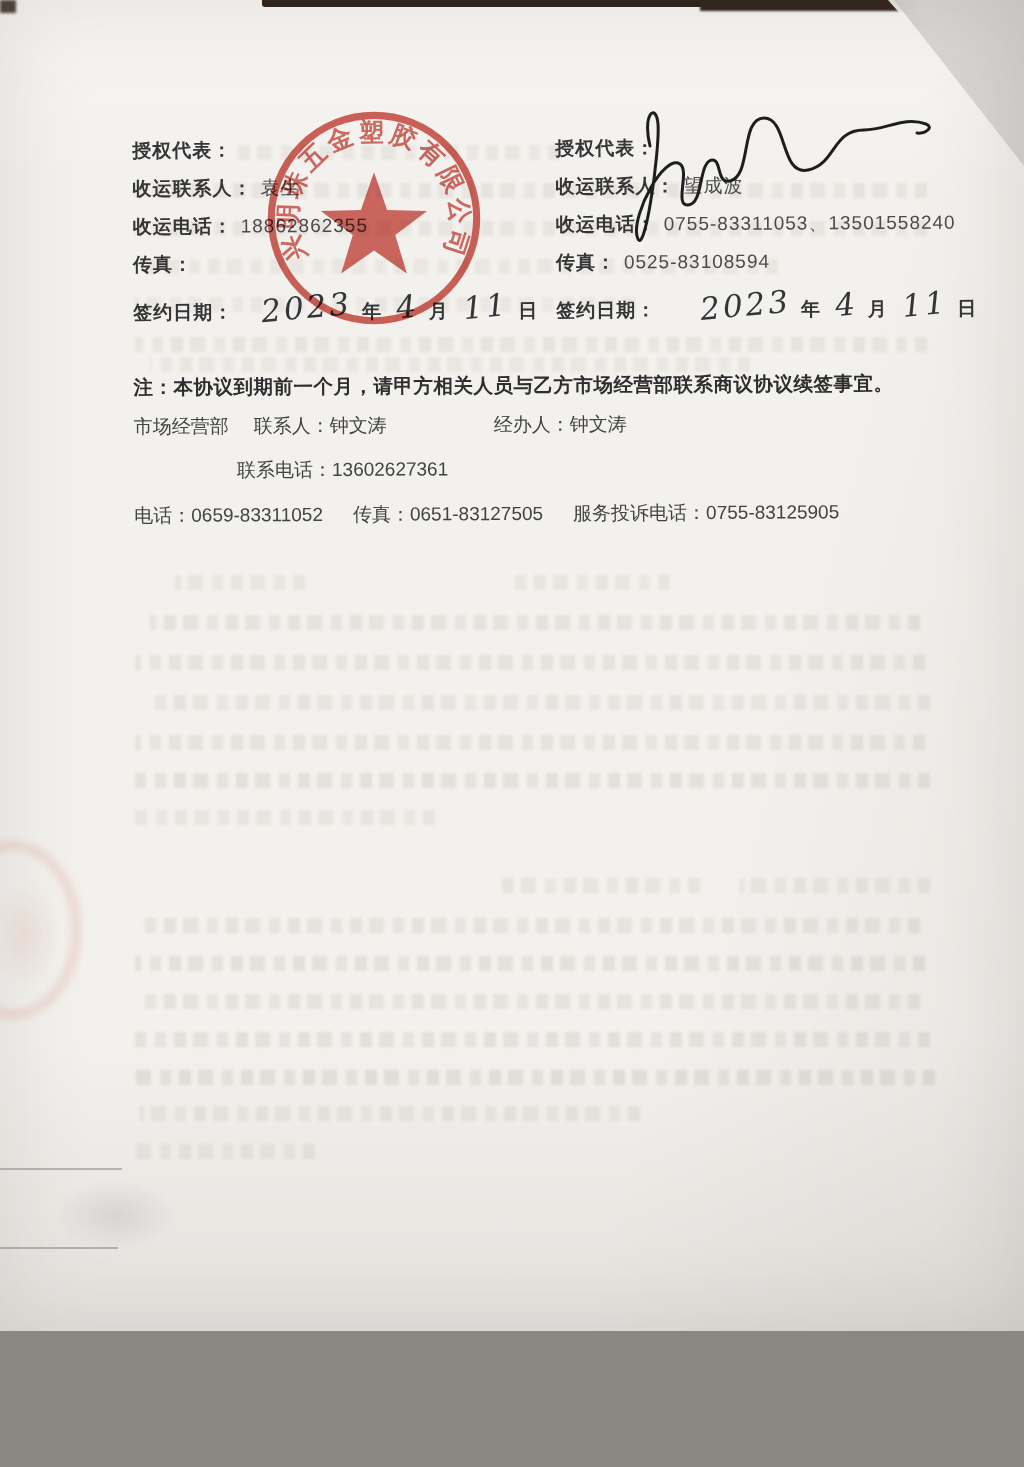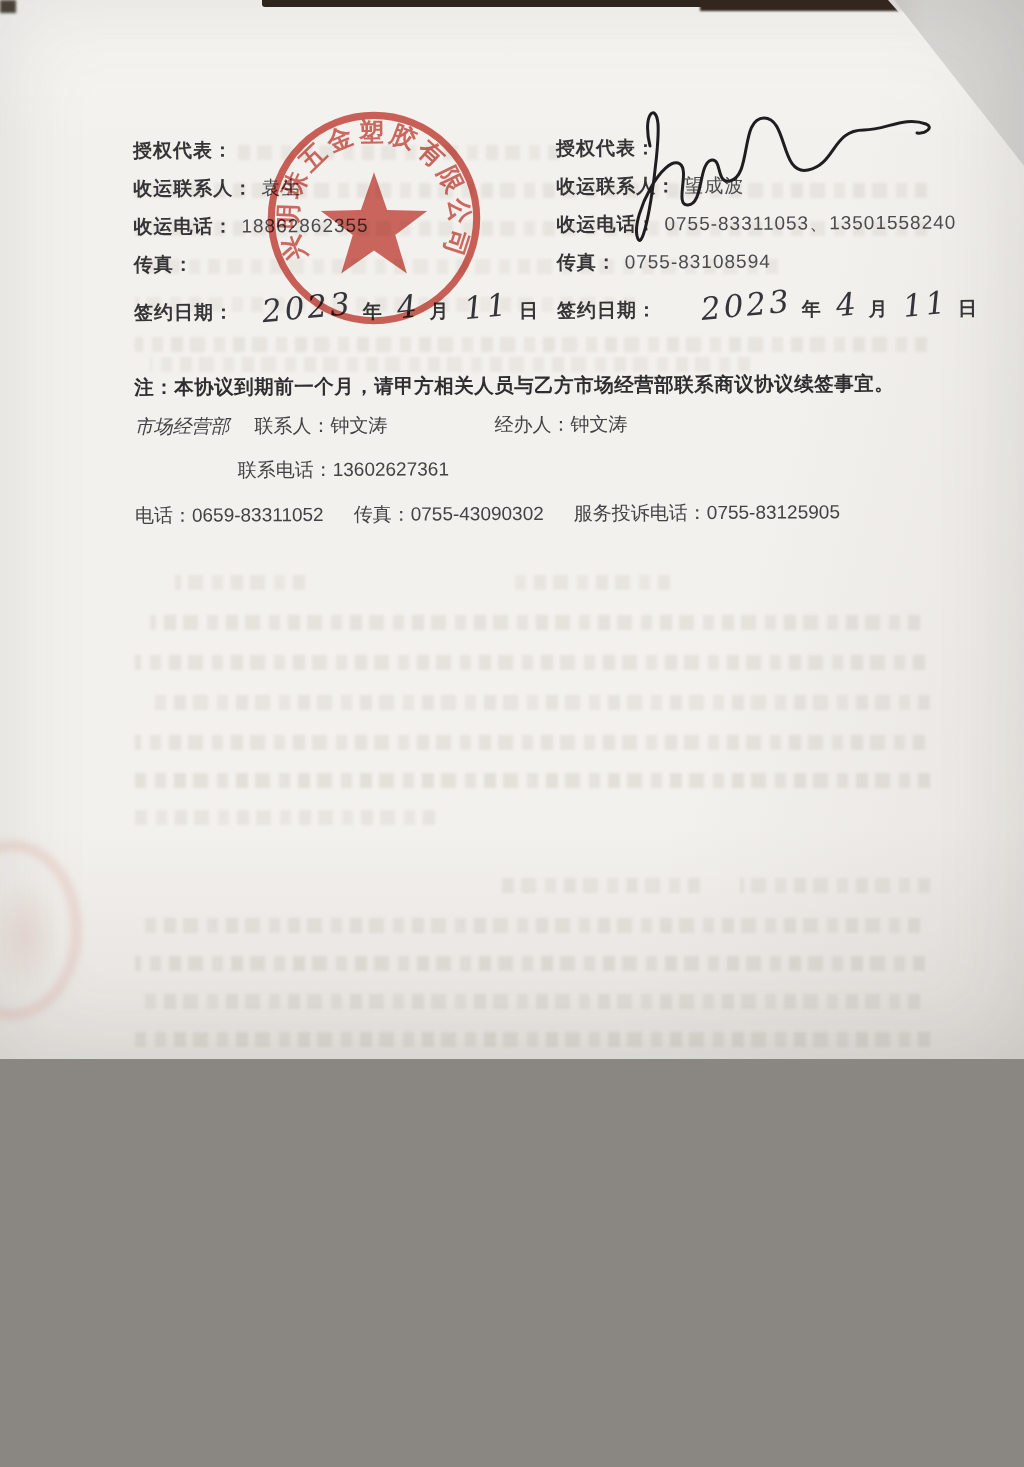--- a/index.html
+++ b/index.html
@@ -1,20 +1,20 @@
 <!DOCTYPE html>
 <html><head>
 <meta charset="utf-8">
 <style>
   * { margin:0; padding:0; box-sizing:border-box; }
   html,body { width:1024px; height:1467px; }
   body { font-family:"Liberation Sans", sans-serif; background:#8a8783; }
 
   .photo {
-    position:relative; width:1024px; height:1059px; overflow:hidden;
+    position:relative; width:1024px; height:1331px; overflow:hidden;
     background:
       linear-gradient(to bottom, rgba(255,255,255,.30), rgba(0,0,0,0) 14%, rgba(0,0,0,0) 78%, rgba(118,112,106,.12)),
       linear-gradient(105deg, rgba(0,0,0,0) 68%, rgba(112,107,101,.09)),
       #f3f1ed;
   }
   .vignette { position:absolute; inset:0; pointer-events:none;
     box-shadow: inset 0 0 90px rgba(95,90,84,.14); }
 
   
   .top-strip { position:absolute; top:0; left:262px; width:648px; height:7px;
@@ -64,21 +64,21 @@
     font-size:31px; color:#34353b; letter-spacing:3px; transform:rotate(-5deg);
     display:inline-block; }
   .date-row .hw { margin:0 10px 0 14px; }
   .date-row .hw.year { margin-left:28px; }
   .right .date-row .hw.year { margin-left:44px; }
 
   .note { position:absolute; left:135px; top:372px; width:800px;
     font-size:19.5px; font-weight:700; color:#2e2e30; letter-spacing:.5px; }
   .dept { position:absolute; left:135px; top:412px; width:800px; font-size:19px; color:#434346; }
   .dept-row1 { display:flex; }
-  .dept-row1 .seg1 { width:120px;font-style:italic; }
+  .dept-row1 .seg1 { width:120px; }
   .dept-row1 .seg2 { width:240px; }
   .dept-row2 { margin-top:18px; padding-left:103px; }
   .dept-row3 { margin-top:19px; display:flex; }
   .dept-row3 .seg { margin-right:30px; }
 
   .page-number { position:absolute; left:0; top:1366px; width:1040px; text-align:center;
     font-size:15px; color:#5a5a5c; letter-spacing:1px; }
 
   
   .signature { position:absolute; left:612px; top:84px; width:340px; height:195px; pointer-events:none; }
@@ -165,21 +165,21 @@
       <div class="hdr-row">
         <span class="lbl">收运联系人：</span>
         <span class="val">望成波</span>
       </div>
       <div class="hdr-row">
         <span class="lbl">收运电话：</span>
         <span class="val">0755-83311053、13501558240</span>
       </div>
       <div class="hdr-row">
         <span class="lbl">传真：</span>
-        <span class="val">0755-83108594</span>
+        <span class="val">0525-83108594</span>
       </div>
       <div class="hdr-row date-row">
         <span class="lbl">签约日期：</span>
         <span class="hw year">2023</span>
         <span class="unit">年</span>
         <span class="hw">4</span>
         <span class="unit">月</span>
         <span class="hw">11</span>
         <span class="unit">日</span>
       </div>
@@ -189,21 +189,21 @@
 
     <div class="dept">
       <div class="dept-row1">
         <span class="seg1">市场经营部</span>
         <span class="seg2">联系人：钟文涛</span>
         <span>经办人：钟文涛</span>
       </div>
       <div class="dept-row2">联系电话：13602627361</div>
       <div class="dept-row3">
         <span class="seg">电话：0659-83311052</span>
-        <span class="seg">传真：0755-43090302</span>
+        <span class="seg">传真：0651-83127505</span>
         <span class="seg">服务投诉电话：0755-83125905</span>
       </div>
     </div>
 
     <div class="page-number">6/8</div>
   </div>
 
   <svg class="signature" viewBox="0 0 340 195">
     <path d="M 38 62 C 30 30, 44 18, 46 40 C 48 66, 32 180, 25 152
              C 20 130, 52 70, 68 80 C 78 87, 62 122, 76 121

